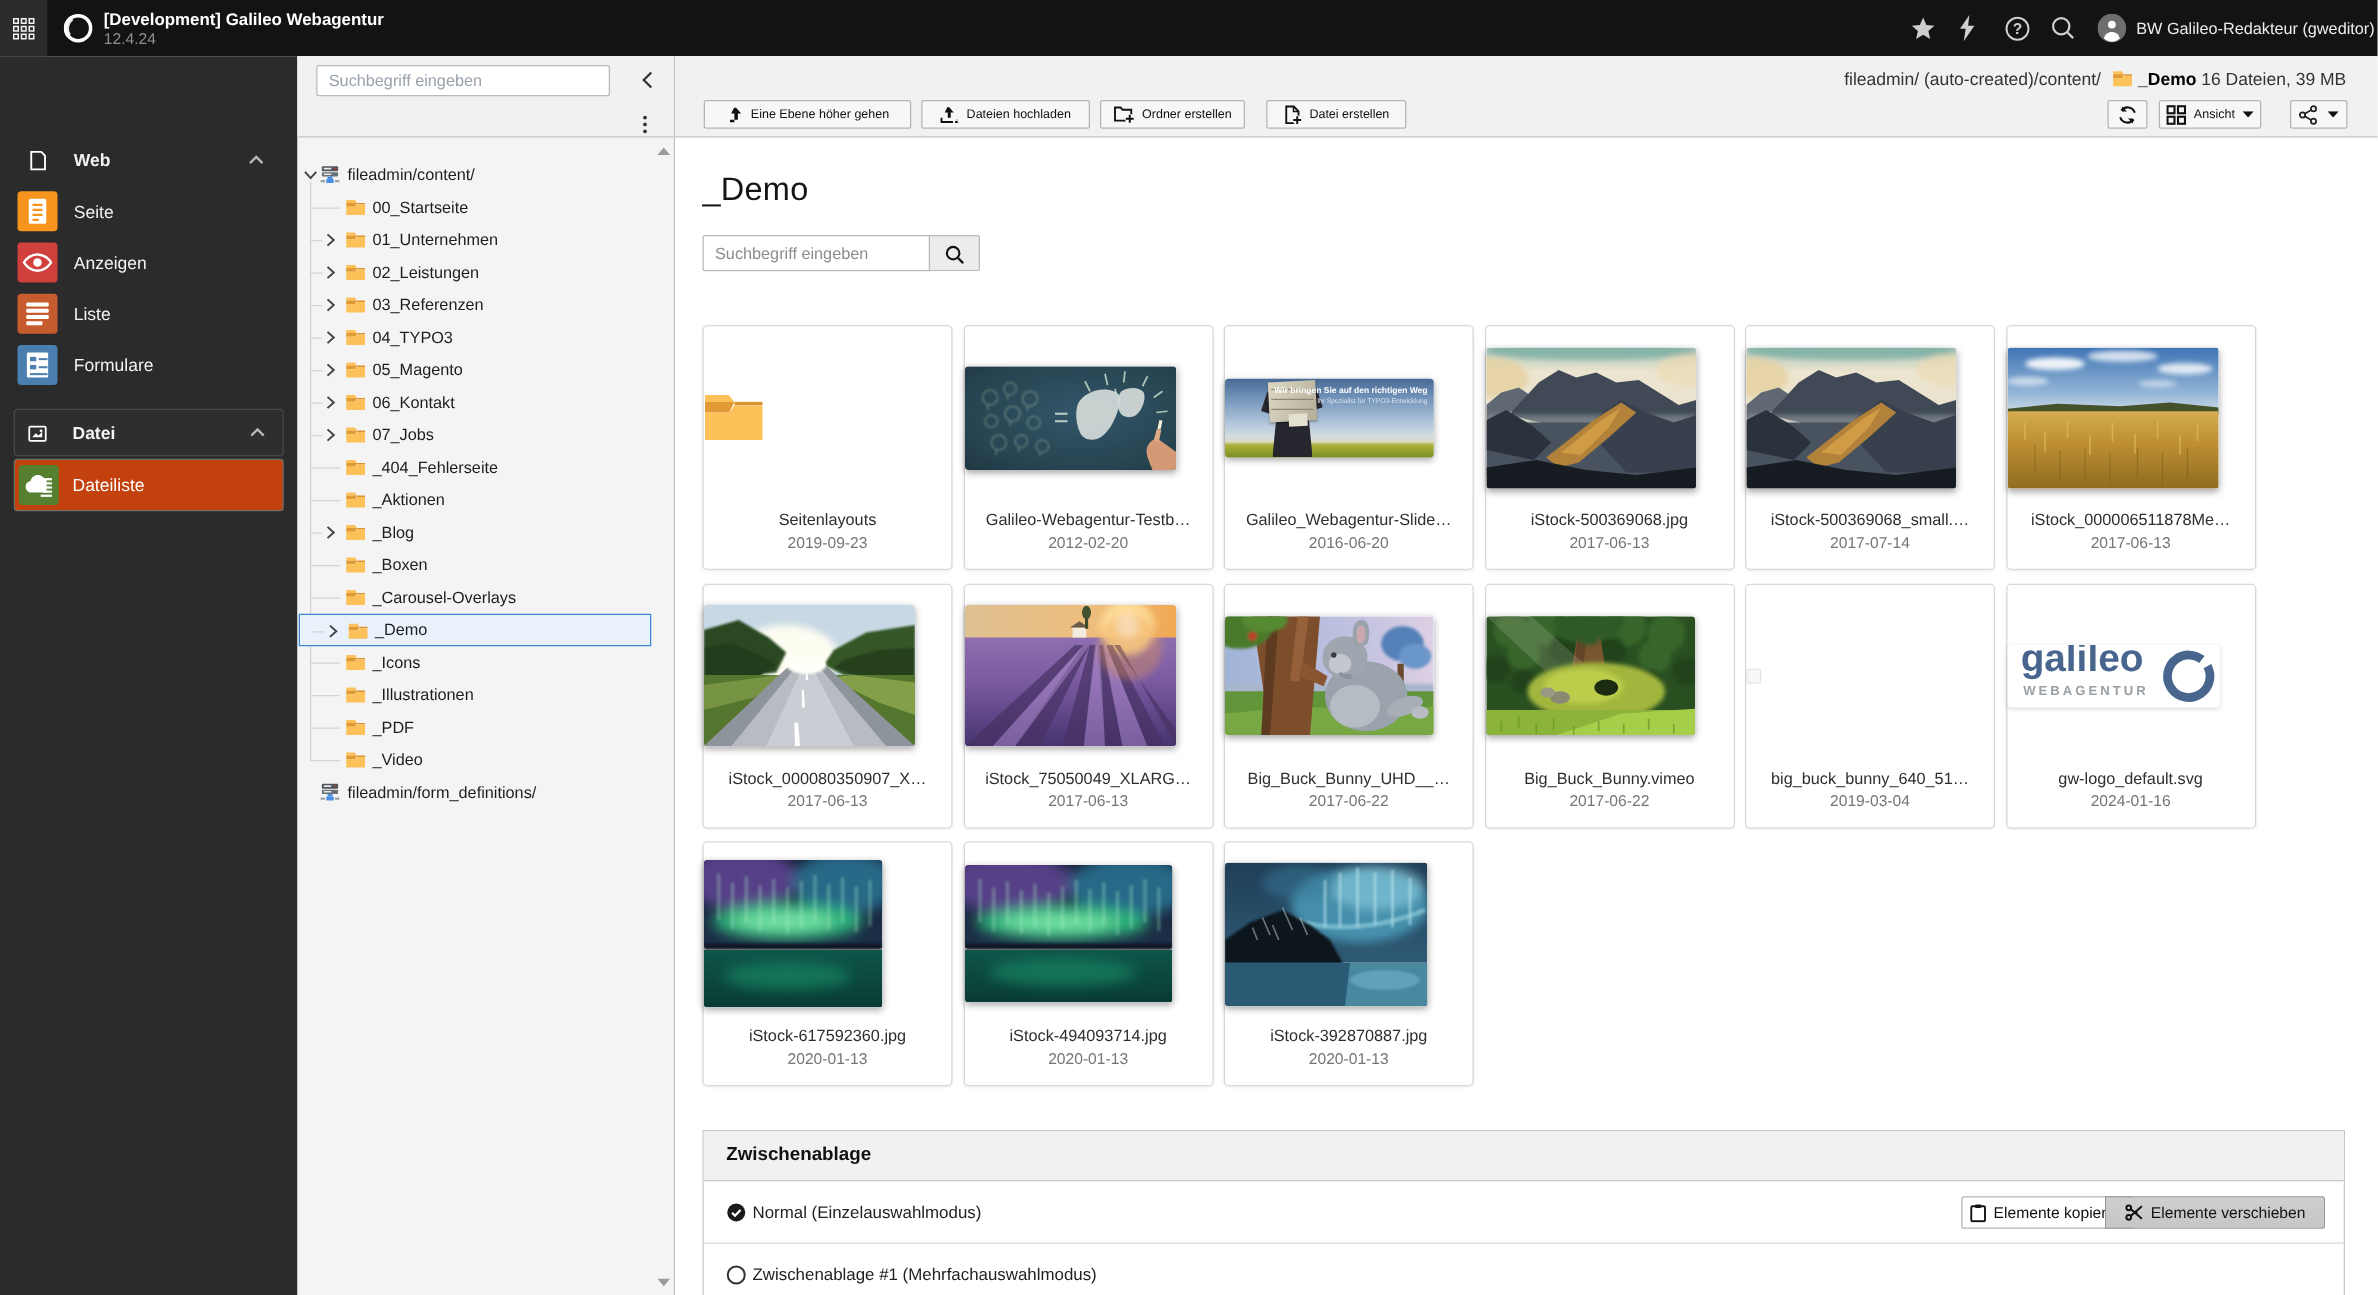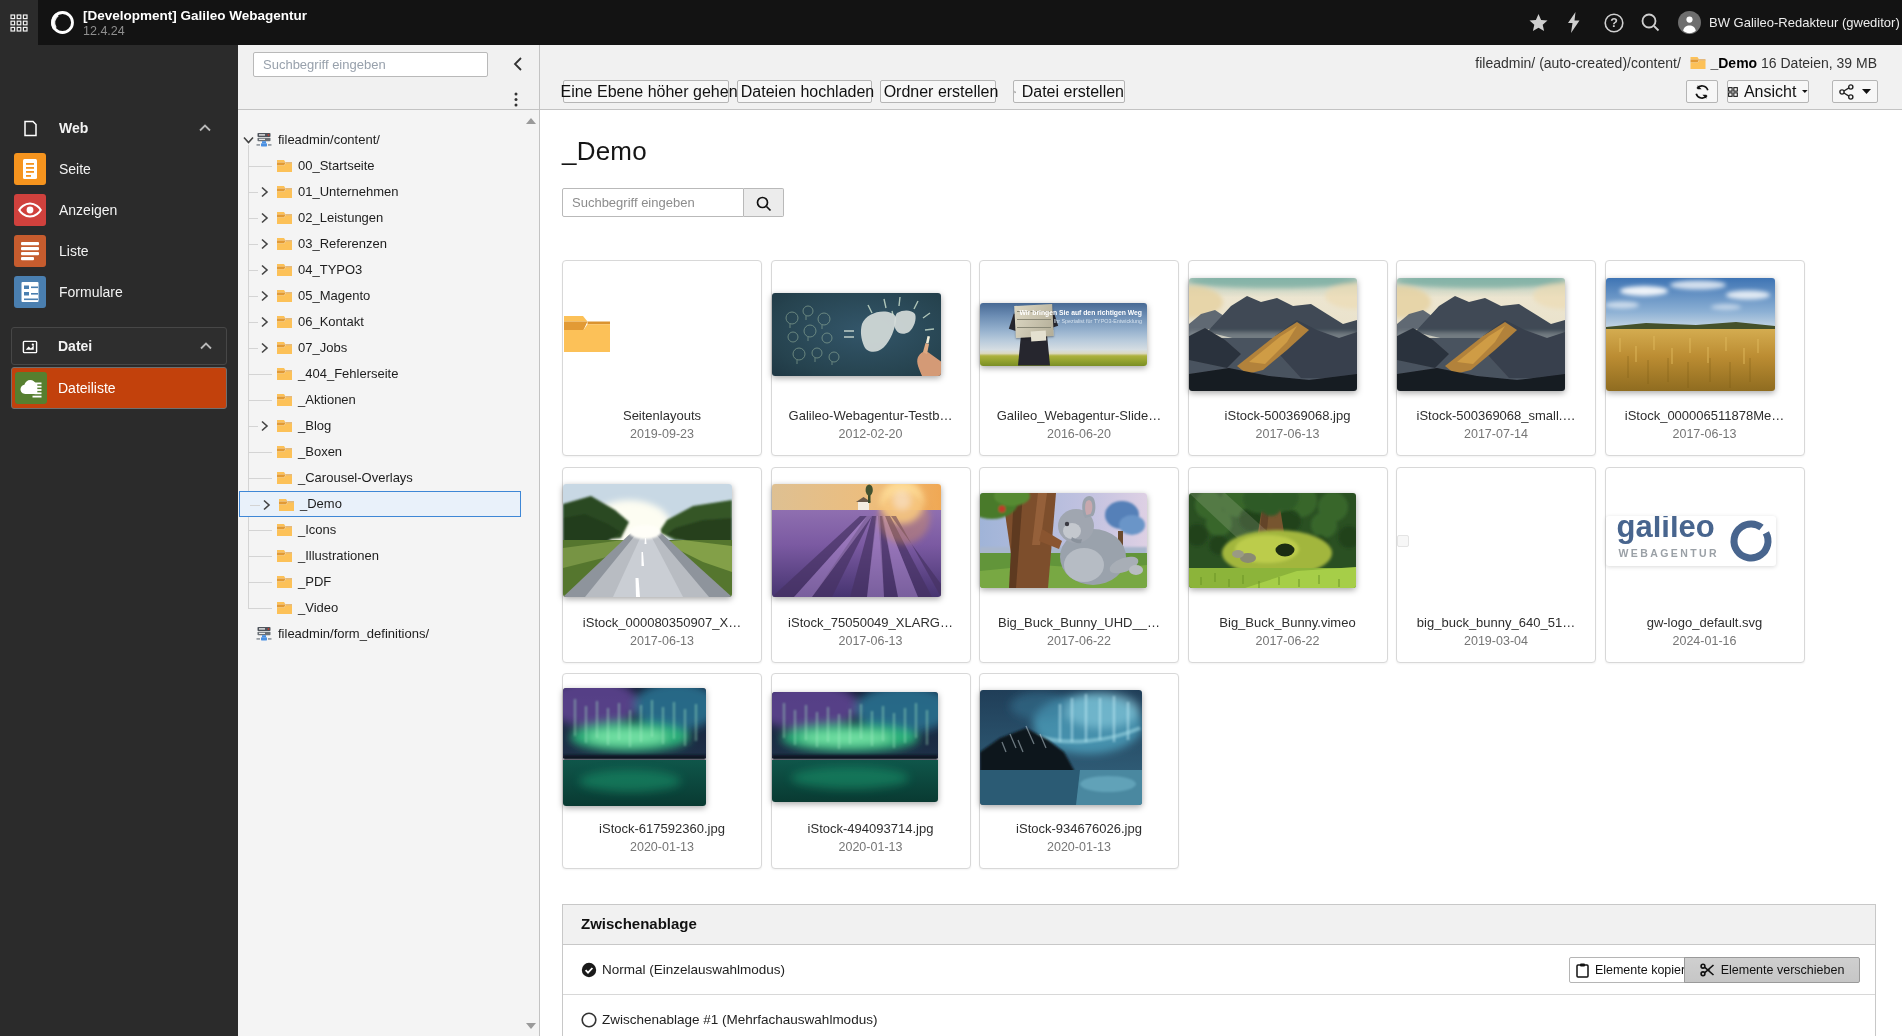--- a/index.html
+++ b/index.html
@@ -28,21 +28,21 @@
 .trow .lbl0{position:absolute;left:40px;top:0}
 .hline{position:absolute;left:10px;top:13px;width:24px;height:1px;background:#d4d4d4}
 .vline{position:absolute;left:10px;top:100px;width:1px;height:463px;background:#d4d4d4}
 .ticon{position:absolute;left:38px;top:6px;width:17px;height:14px}
 .ricon{position:absolute;left:18px;top:5px;width:16px;height:16px}
 .tchev{position:absolute;left:20px;top:7px;width:12px;height:12px}
 
 #main{position:absolute;left:540px;top:45px;width:1362px;height:991px;background:#fff}
 #docheader{position:absolute;left:0;top:0;width:1362px;height:65px;background:#f1f1f1;border-bottom:1px solid #c3c3c3}
 #crumb{position:absolute;right:25px;top:10px;font-size:14px;color:#333;line-height:17px;white-space:nowrap}
-.dbtn{position:absolute;top:35px;height:23px;border:1px solid #b5b5b5;border-radius:2px;background:#f7f7f7;font-size:16px;color:#111;display:flex;align-items:center;justify-content:center;gap:6px;white-space:nowrap}
+.dbtn{position:absolute;top:35px;height:23px;border:1px solid #b5b5b5;border-radius:2px;background:#f7f7f7;font-size:10px;color:#111;display:flex;align-items:center;justify-content:center;gap:6px;white-space:nowrap}
 h1{position:absolute;left:22px;top:91px;font-size:26px;font-weight:500;color:#151515;letter-spacing:.2px}
 #fsearch{position:absolute;left:22px;top:143px;width:182px;height:29px;background:#fff;border:1px solid #b9b9b9;border-radius:2px 0 0 2px;font-size:13px;color:#8c8c8c;line-height:27px;padding-left:9px}
 #fsearchbtn{position:absolute;left:204px;top:143px;width:40px;height:29px;background:#ececec;border:1px solid #b9b9b9;border-left:0;border-radius:0 2px 2px 0}
 #grid{position:absolute;left:22px;top:215px;width:1260px;display:grid;grid-template-columns:repeat(6,200px);grid-auto-rows:196px;column-gap:8.5px;row-gap:10.5px}
 .card{position:relative;background:#fff;border:1px solid #d8d8d8;border-radius:4px;box-shadow:0 1px 2px rgba(0,0,0,.05)}
 .twrap{position:absolute;left:0;top:0;width:198px;height:146px;display:flex;align-items:center;justify-content:flex-start}
 .thumb{position:relative;overflow:hidden;border-radius:3px;box-shadow:0 2px 6px rgba(0,0,0,.35)}
 .fname{position:absolute;top:147px;width:198px;text-align:center;font-size:13px;line-height:16px;color:#2e2e2e;white-space:nowrap;overflow:hidden}
 .fdate{position:absolute;top:166px;width:198px;text-align:center;font-size:12.5px;line-height:15px;color:#757575}
 
@@ -1009,21 +1009,21 @@
 <path fill="none" stroke="#a8e0ea" stroke-width="4" opacity=".5" filter="url(#cbl2)" d="M56 46c30 10 72 6 104-8"></path>
 <polygon fill="#10181f" points="0,115 0,62 20,48 46,38 68,50 84,62 94,80 98,115" filter="url(#cbl2)"></polygon>
 <g stroke="#c8d8e0" stroke-width="1.3" opacity=".5">
                 <path d="M30 44l6 14M46 36l8 18M60 44l6 14M22 52l4 10M38 50l5 12"></path>
               </g>
 <rect y="80" width="162" height="35" fill="#2b5b74"></rect>
 <polygon fill="#4a88a0" points="100,80 162,80 162,115 96,115"></polygon>
 <ellipse cx="128" cy="94" rx="28" ry="8" fill="#74b8cc" opacity=".55" filter="url(#cbl2)"></ellipse>
 </svg></div>
         </div>
-        <div class="fname">iStock-934676026.jpg</div>
+        <div class="fname">iStock-392870887.jpg</div>
         <div class="fdate">2020-01-13</div>
       </div>
 </div>
 <div id="clip">
  <div id="cliphead">Zwischenablage</div>
  <div class="cliprow">
   <svg width="16" height="16" viewBox="0 0 16 16">
           <circle cx="8" cy="8" r="7.2" fill="#1a1a1a"></circle>
           <path fill="none" stroke="#fff" stroke-width="1.8" d="M4.6 8.2l2.4 2.4 4.4-4.6"></path>
         </svg>

